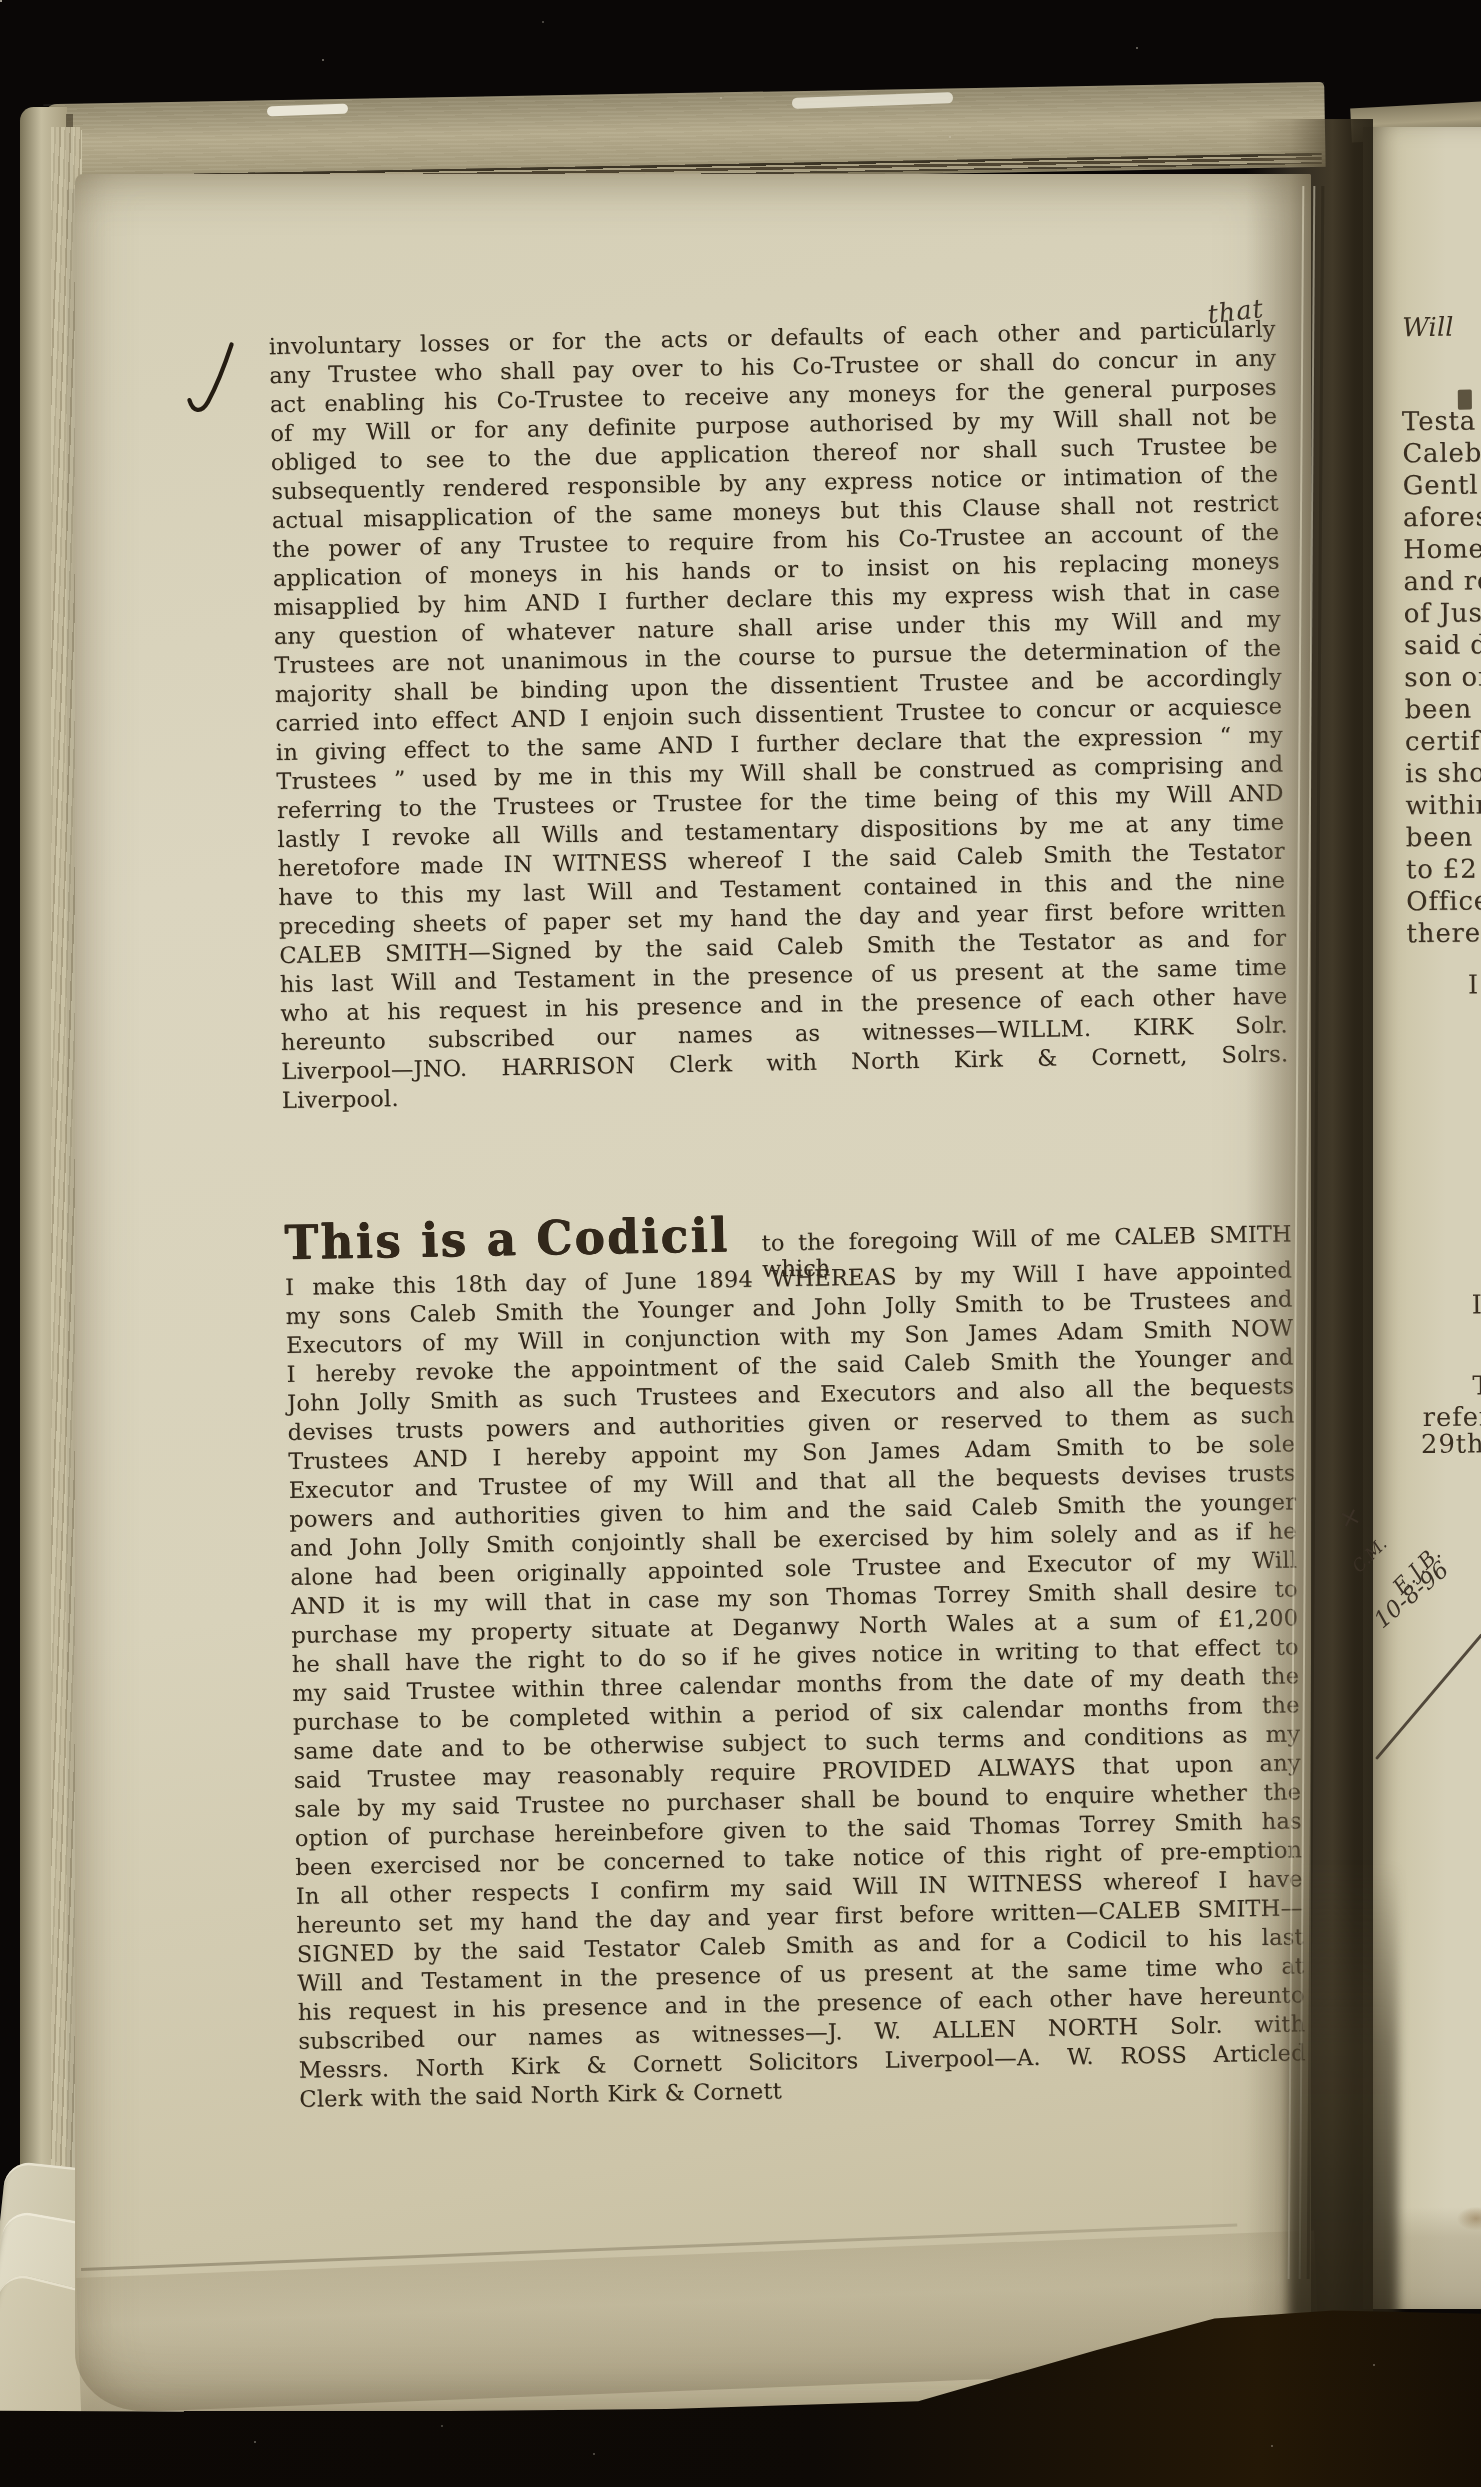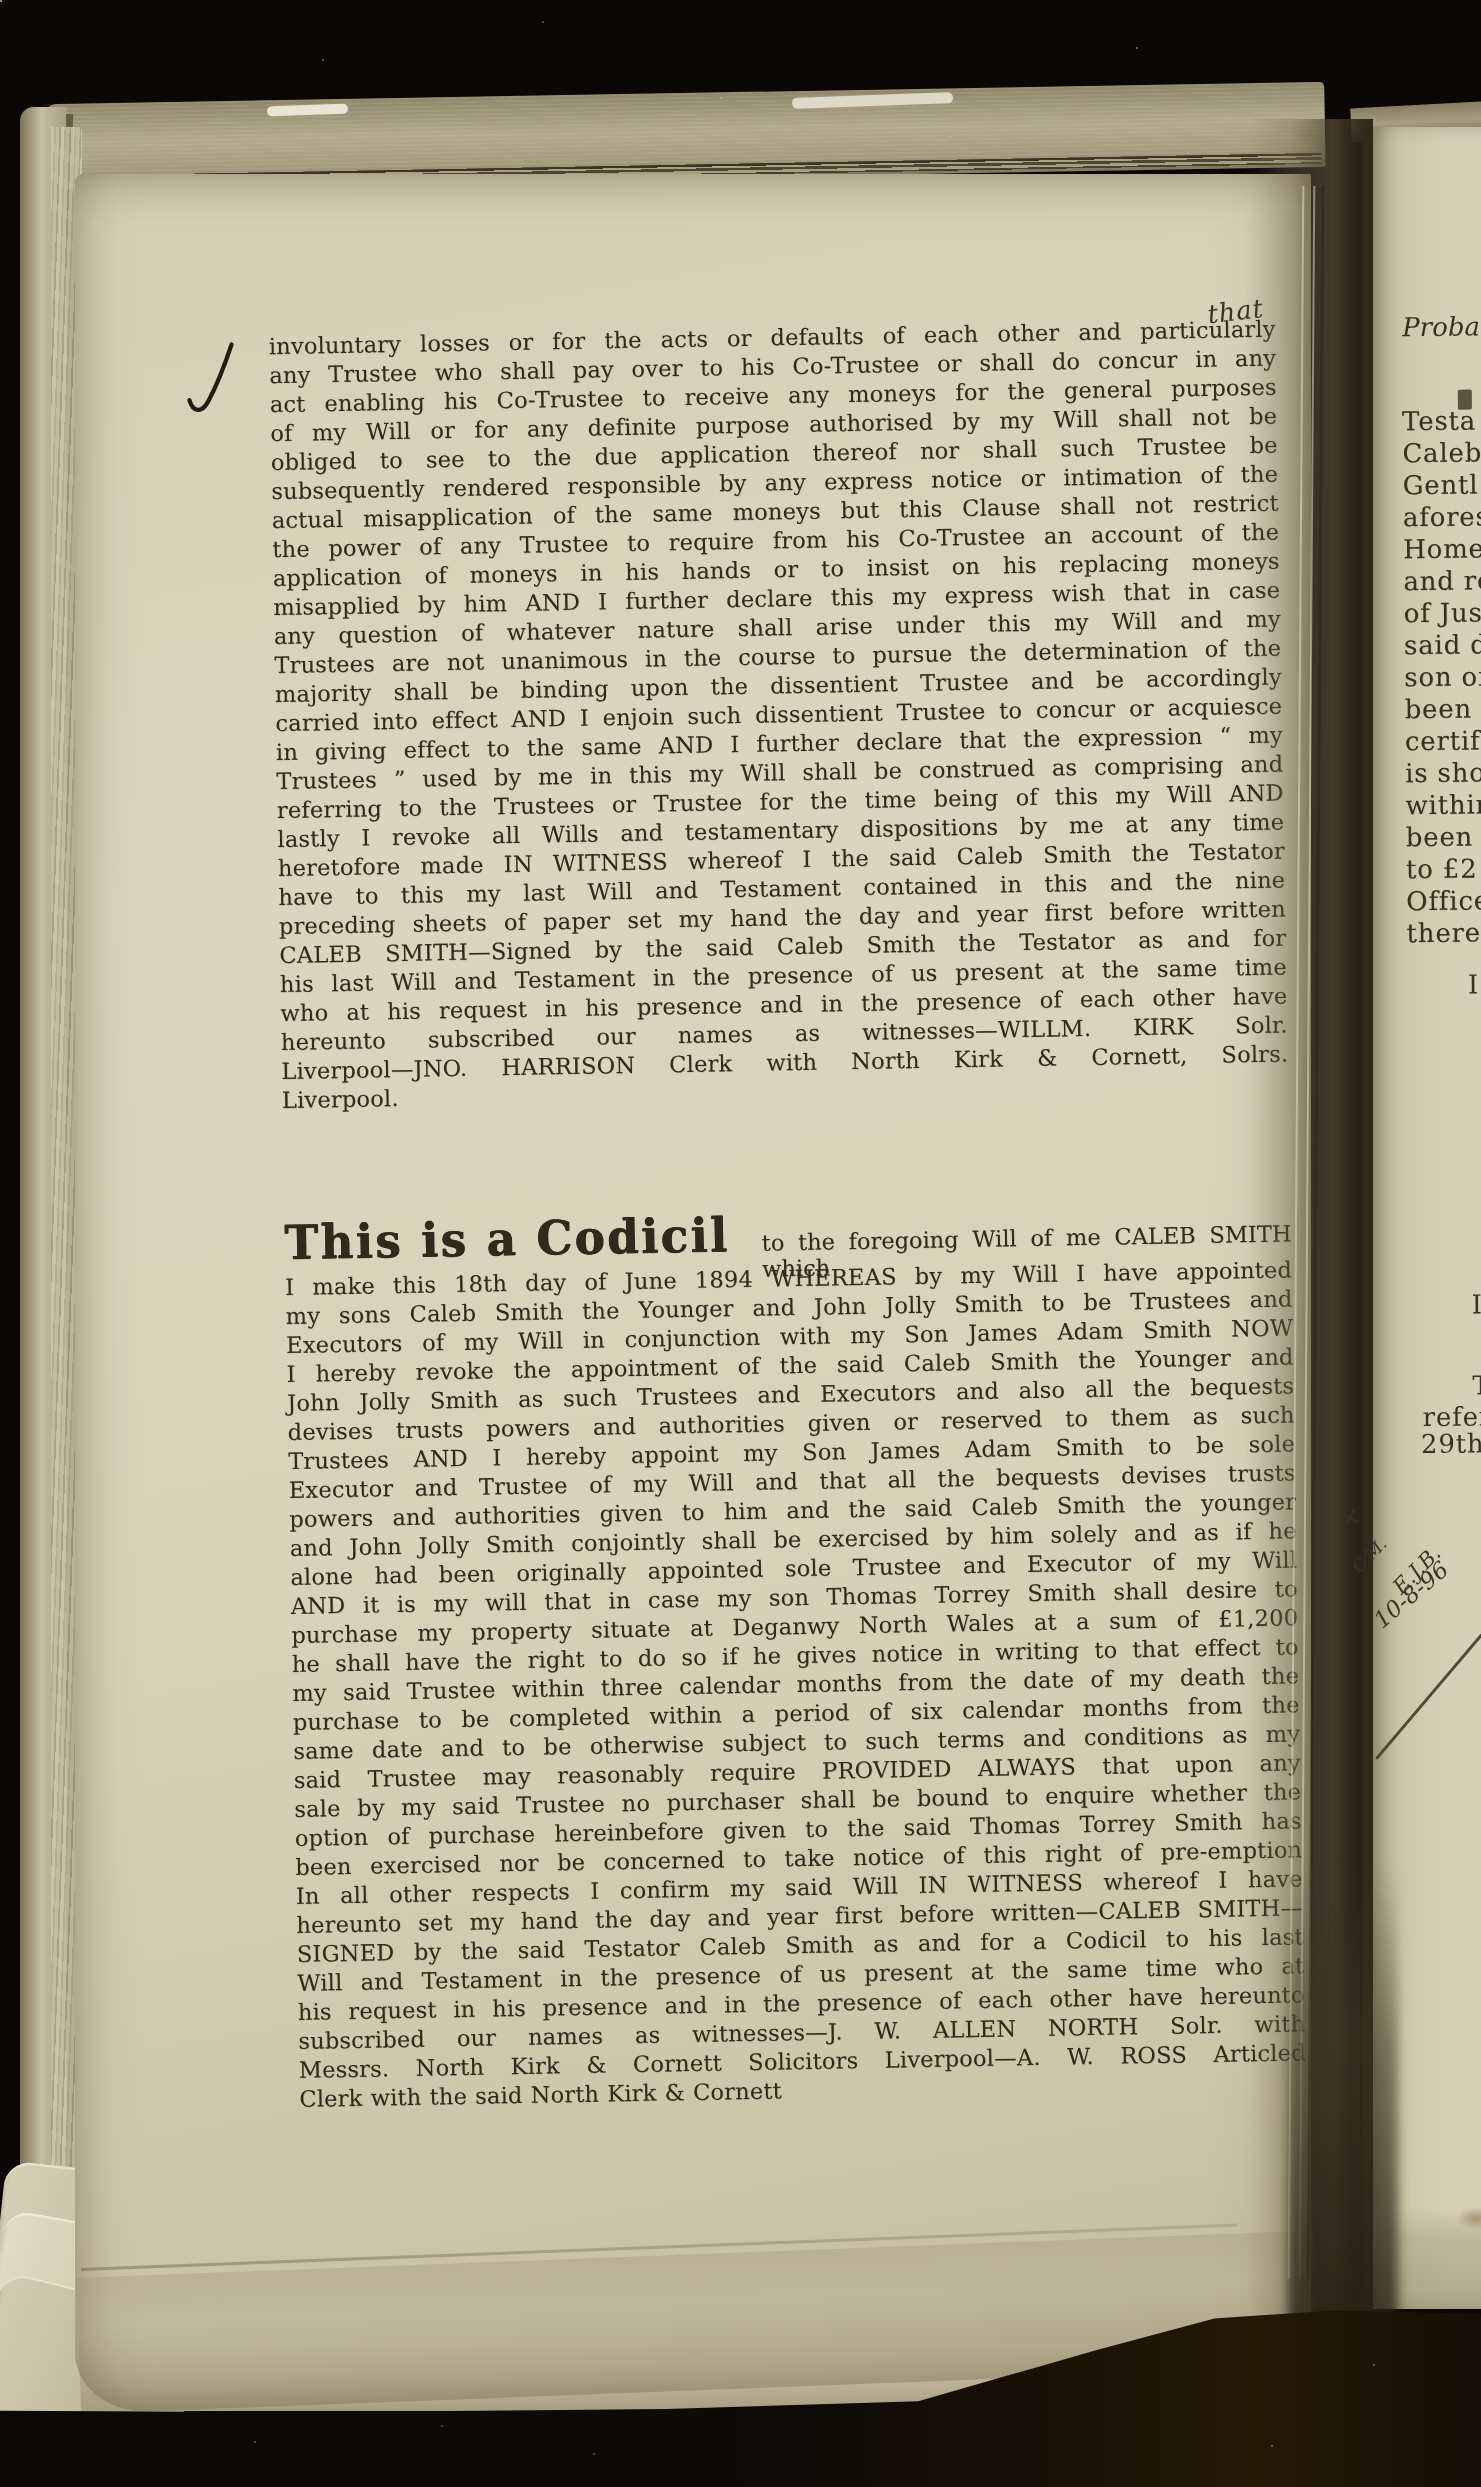--- a/index.html
+++ b/index.html
@@ -218,21 +218,21 @@
         <div class="tline">subscribed our names as witnesses—J. W. ALLEN NORTH Solr. with</div>
         <div class="tline">Messrs. North Kirk &amp; Cornett Solicitors Liverpool—A. W. ROSS Articled</div>
         <div class="tline">Clerk with the said North Kirk &amp; Cornett</div>
       </div>
   </div>
 
   <div class="right-top-edge"></div>
 
   <div class="right-page">
     <div class="rp-text">
-      <div class="rp-header">Proba</div>
+      <div class="rp-header">Will</div>
       <div class="initial-frag"></div>
       <div class="rp-body">
           <div class="rline">Testa</div>
           <div class="rline">Caleb</div>
           <div class="rline">Gentl</div>
           <div class="rline">afores</div>
           <div class="rline">Home</div>
           <div class="rline">and re</div>
           <div class="rline">of Jus</div>
           <div class="rline">said d</div>

